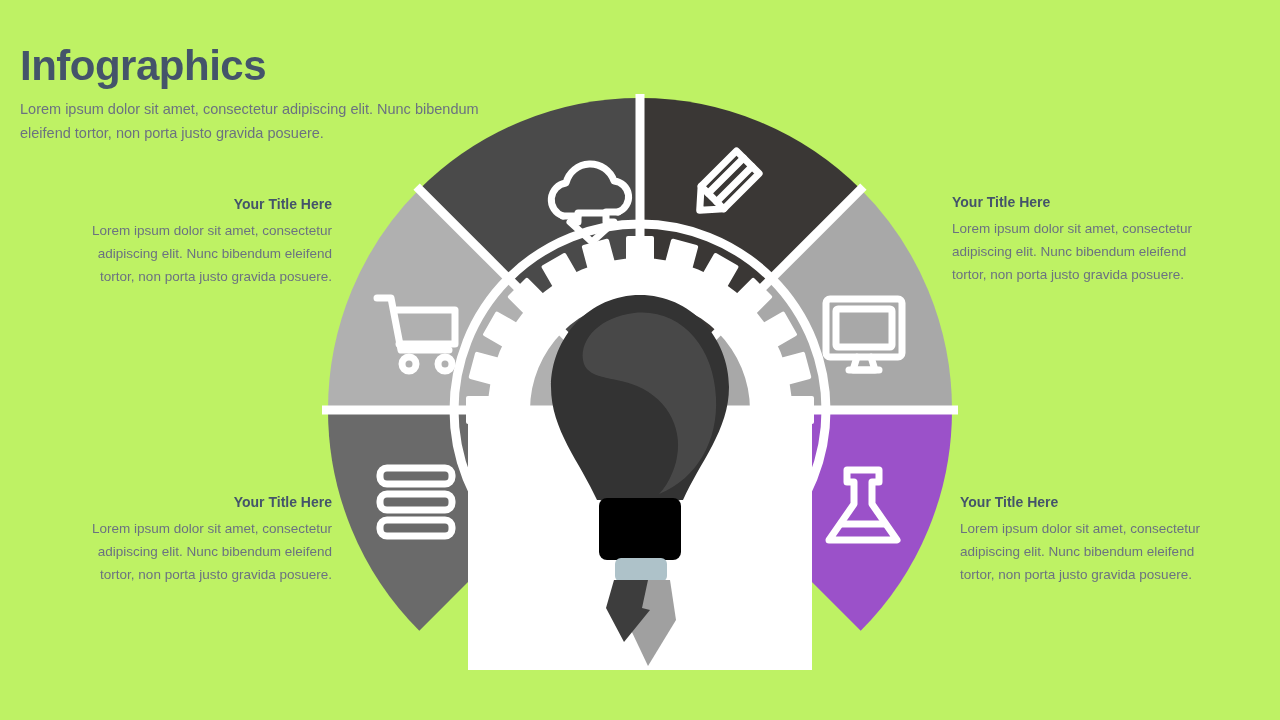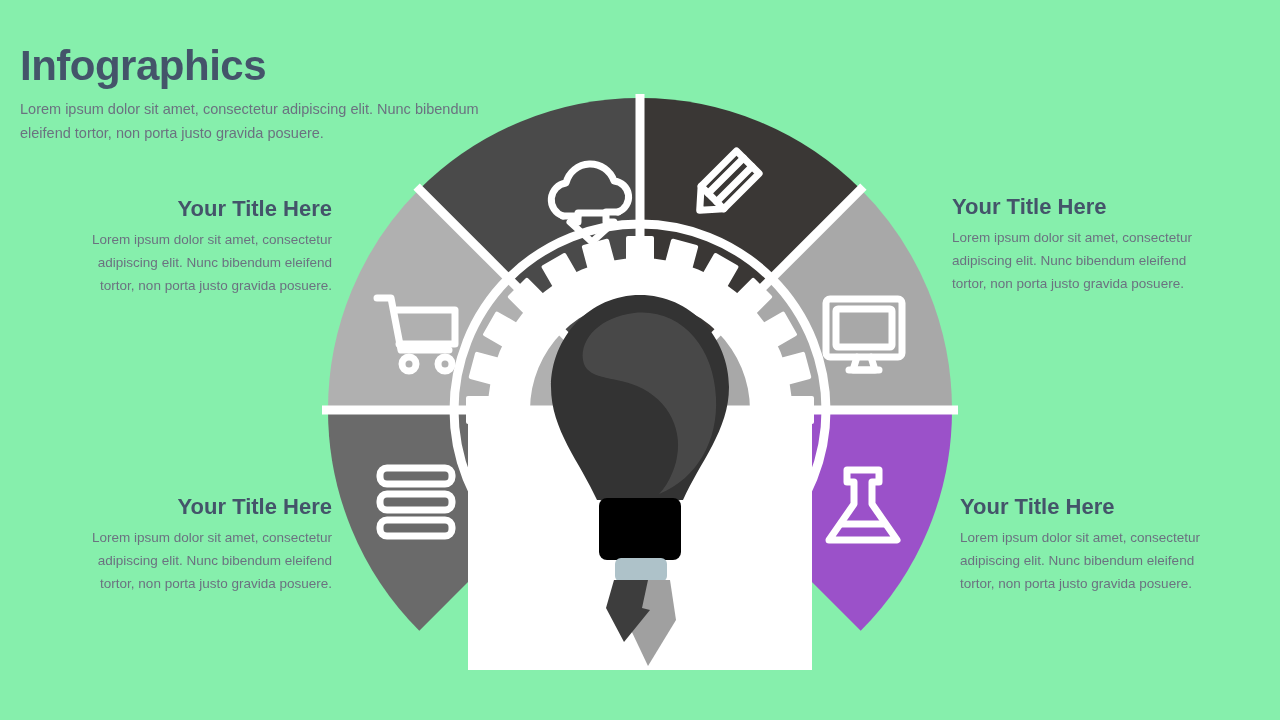--- a/index.html
+++ b/index.html
@@ -12,21 +12,21 @@
     height: 720px;
     overflow: hidden;
     font-family: "Liberation Sans", sans-serif;
     position: relative;
   }
 
   #stage {
     position: relative;
     width: 1280px;
     height: 720px;
-    background: #86efac;
+    background: #bef264;
   }
 
   
   .header {
     position: absolute;
     left: 20px;
     top: 44px;
     width: 500px;
   }
   .page-title {
@@ -44,21 +44,21 @@
     margin: 0;
     max-width: 478px;
   }
 
   
   .callout {
     position: absolute;
     width: 272px;
   }
   .callout-title {
-    font-size: 22px;
+    font-size: 14px;
     font-weight: bold;
     color: #44546a;
     margin: 0 0 7px 0;
     line-height: 1.2;
   }
   .callout-body {
     font-size: 13.5px;
     color: #6b7280;
     line-height: 1.70;
     margin: 0;

